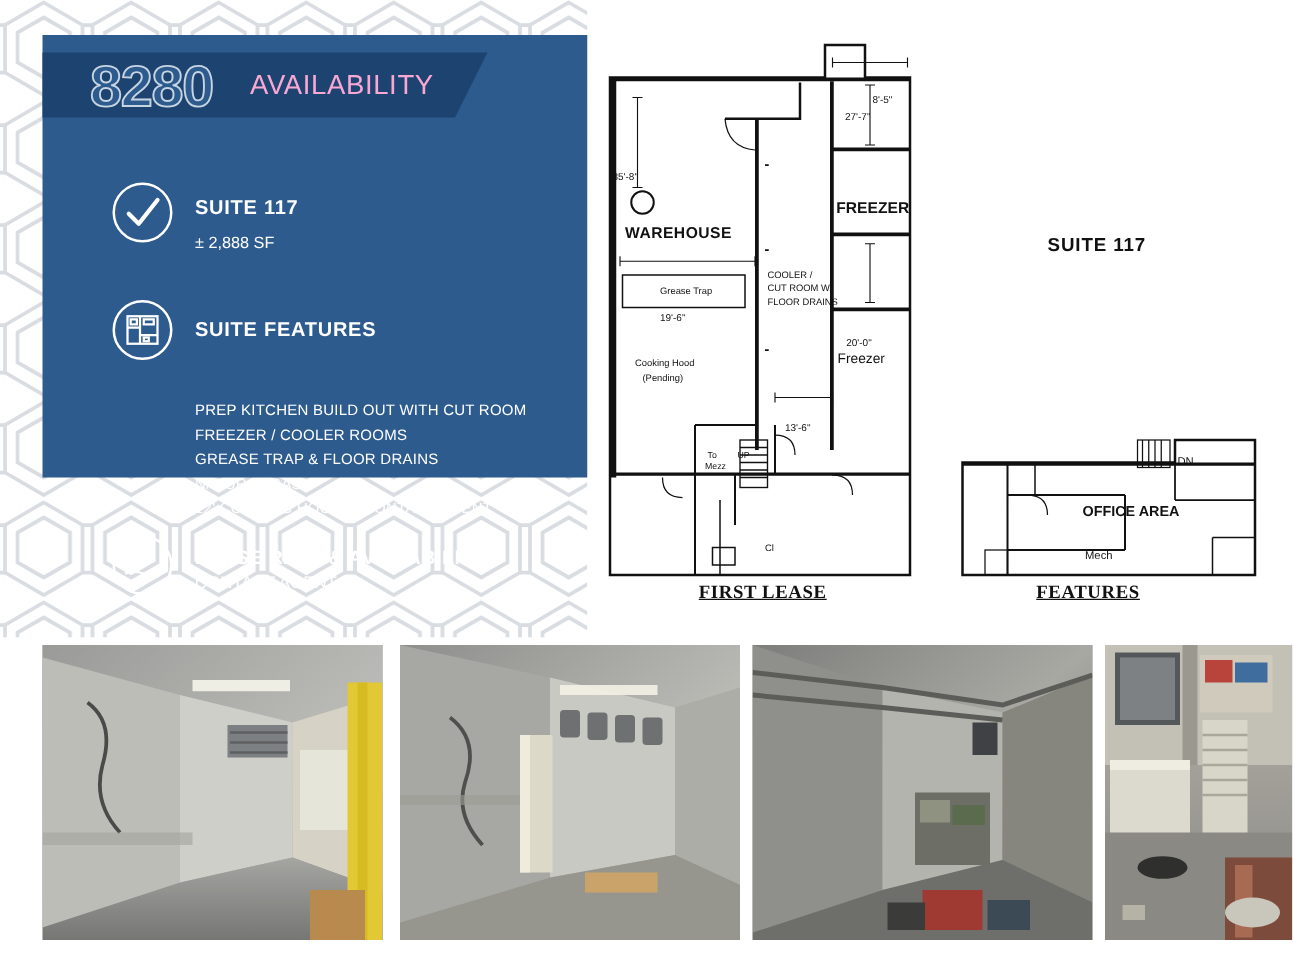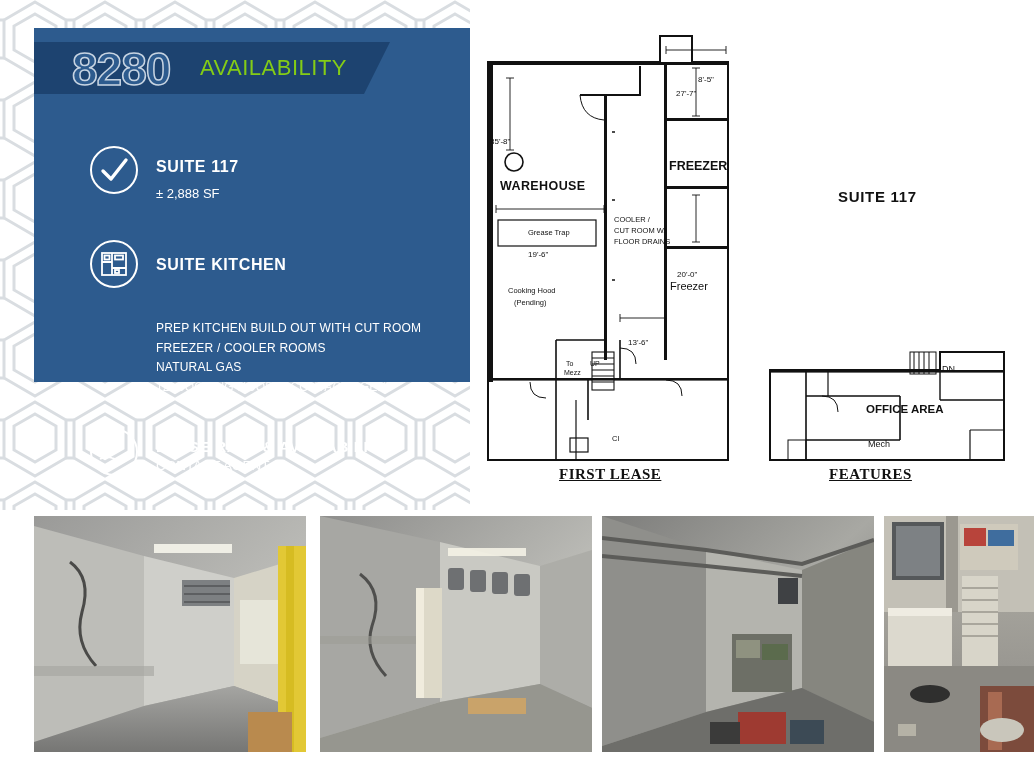--- a/index.html
+++ b/index.html
@@ -72,21 +72,21 @@
     -webkit-text-stroke: 1.5px #c7d4e2;
     text-shadow: 0 0 0 #c7d4e2;
     line-height: 52px;
   }
   .title-word {
     position: absolute;
     left: 166px;
     top: 26px;
     font-size: 22px;
     letter-spacing: 0.5px;
-    color: #84cc16;
+    color: #f9a8d4;
     line-height: 28px;
   }
 
   
   .row {
     position: absolute;
     left: 0;
     width: 436px;
   }
   .icon-circle {
@@ -242,24 +242,25 @@
         <svg width="44" height="44" viewBox="0 0 44 44" xmlns="http://www.w3.org/2000/svg">
           <g fill="none" stroke="#ffffff" stroke-width="1.8">
             <rect x="10" y="11" width="24" height="22"></rect>
             <path d="M10 20 L20 20 M20 11 L20 33 M20 26 L34 26"></path>
             <rect x="12.5" y="13.5" width="5" height="4"></rect>
             <rect x="23" y="13.5" width="8" height="4"></rect>
             <rect x="23" y="28" width="4" height="3"></rect>
           </g>
         </svg>
       </div>
-      <div class="features-title">SUITE KITCHEN</div>
+      <div class="features-title">SUITE FEATURES</div>
       <div class="features-list">
         <div>PREP KITCHEN BUILD OUT WITH CUT ROOM</div>
         <div>FREEZER / COOLER ROOMS</div>
+        <div>GREASE TRAP &amp; FLOOR DRAINS</div>
         <div>NATURAL GAS</div>
         <div>12' COOKING HOOD* - CONTACT AGENT</div>
       </div>
     </div>
 
     <div class="row row-lease">
       <div class="icon-circle">
         <svg width="44" height="44" viewBox="0 0 44 44" xmlns="http://www.w3.org/2000/svg">
           <g fill="none" stroke="#ffffff" stroke-width="1.8">
             <circle cx="18" cy="17" r="6.5"></circle>

